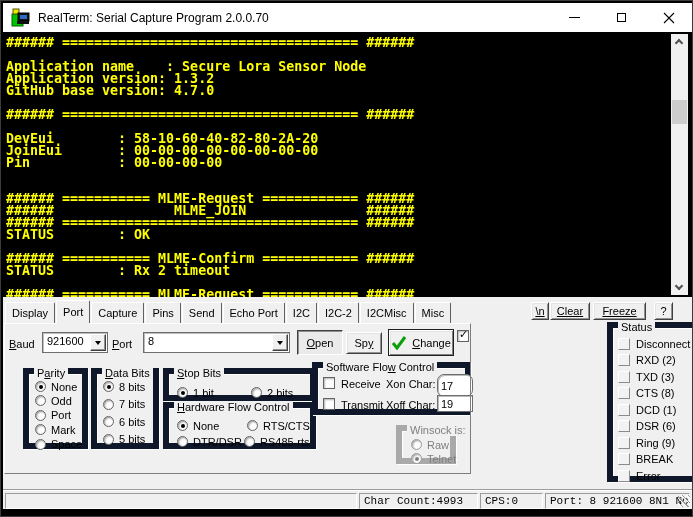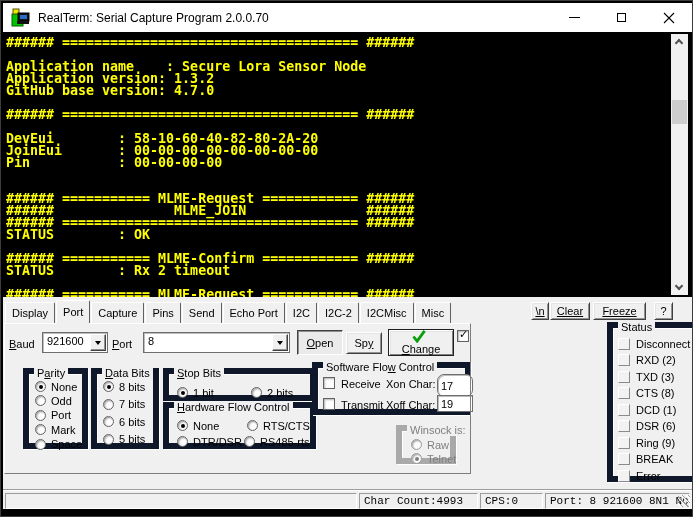--- a/index.html
+++ b/index.html
@@ -24,21 +24,21 @@
   
   .body{position:absolute;left:2px;top:296px;width:689px;height:212px;background:#f0f0f0;font-size:11px;color:#000;}
   
   .tabs{position:absolute;left:2px;top:3px;height:23px;display:flex;align-items:flex-end;z-index:3;}
   .tab{height:21px;padding:0 6px;display:flex;align-items:center;background:#f0f0f0;border:1px solid;border-color:#fff #606060 #606060 #fff;border-bottom:none;border-radius:2px 2px 0 0;margin-right:1px;white-space:nowrap;}
   .tab.active{height:23px;position:relative;z-index:4;box-shadow:0 2px 0 #f0f0f0;}
   .tab-actions .btn{position:absolute;top:5px;height:18px;}
   
   .btn{display:flex;align-items:center;justify-content:center;background:#f0f0f0;border:1px solid;border-color:#fff #404040 #404040 #fff;box-shadow:inset 1px 1px 0 #e3e3e3,inset -1px -1px 0 #929292;cursor:default;white-space:nowrap;}
   .btn.pressed{border-color:#404040 #fff #fff #404040;box-shadow:inset 1px 1px 0 #8f8f8f;background:#eaeaea;}
-  .btn.default{border-color:#202020;box-shadow:inset 1px 1px 0 #fff,inset -1px -1px 0 #808080,inset 2px 2px 0 #e3e3e3;flex-direction:column;}
+  .btn.default{border-color:#202020;box-shadow:inset 1px 1px 0 #fff,inset -1px -1px 0 #808080,inset 2px 2px 0 #e3e3e3;}
   .ul{text-decoration:underline;}
   
   .page{position:absolute;left:1px;top:26px;width:467px;height:151px;border:1px solid;border-color:#fff #7d7d7d #7d7d7d #fff;z-index:1;}
   
   .combo{position:absolute;background:#fff;border:1px solid #6e6e6e;box-shadow:inset 1px 1px 0 #bdbdbd;}
   .combo .val{position:absolute;left:4px;top:2px;font-size:11px;}
   .drop-btn{position:absolute;right:1px;top:1px;bottom:1px;width:16px;background:#f0f0f0;border:1px solid;border-color:#fff #404040 #404040 #fff;box-shadow:inset -1px -1px 0 #929292;display:flex;align-items:center;justify-content:center;}
   .tri{width:0;height:0;border-left:3.5px solid transparent;border-right:3.5px solid transparent;border-top:4px solid #000;}
   .lbl{position:absolute;white-space:nowrap;}
   

